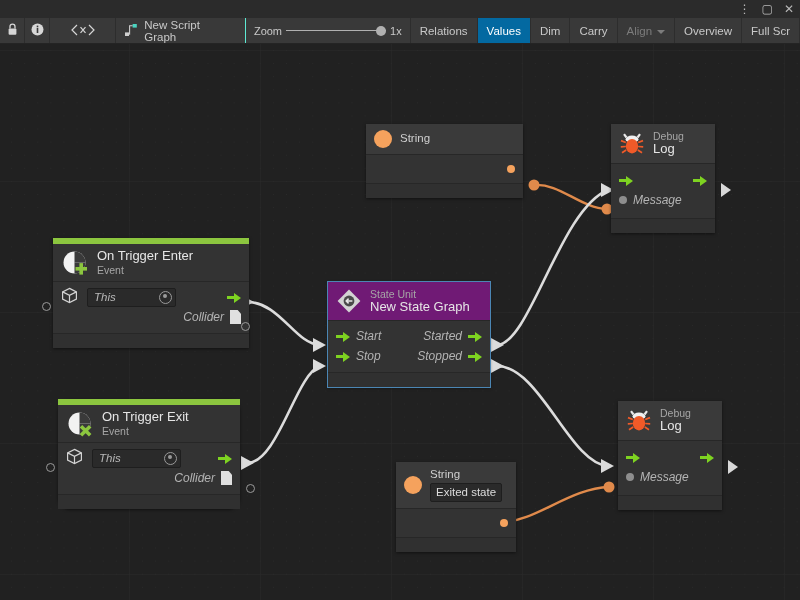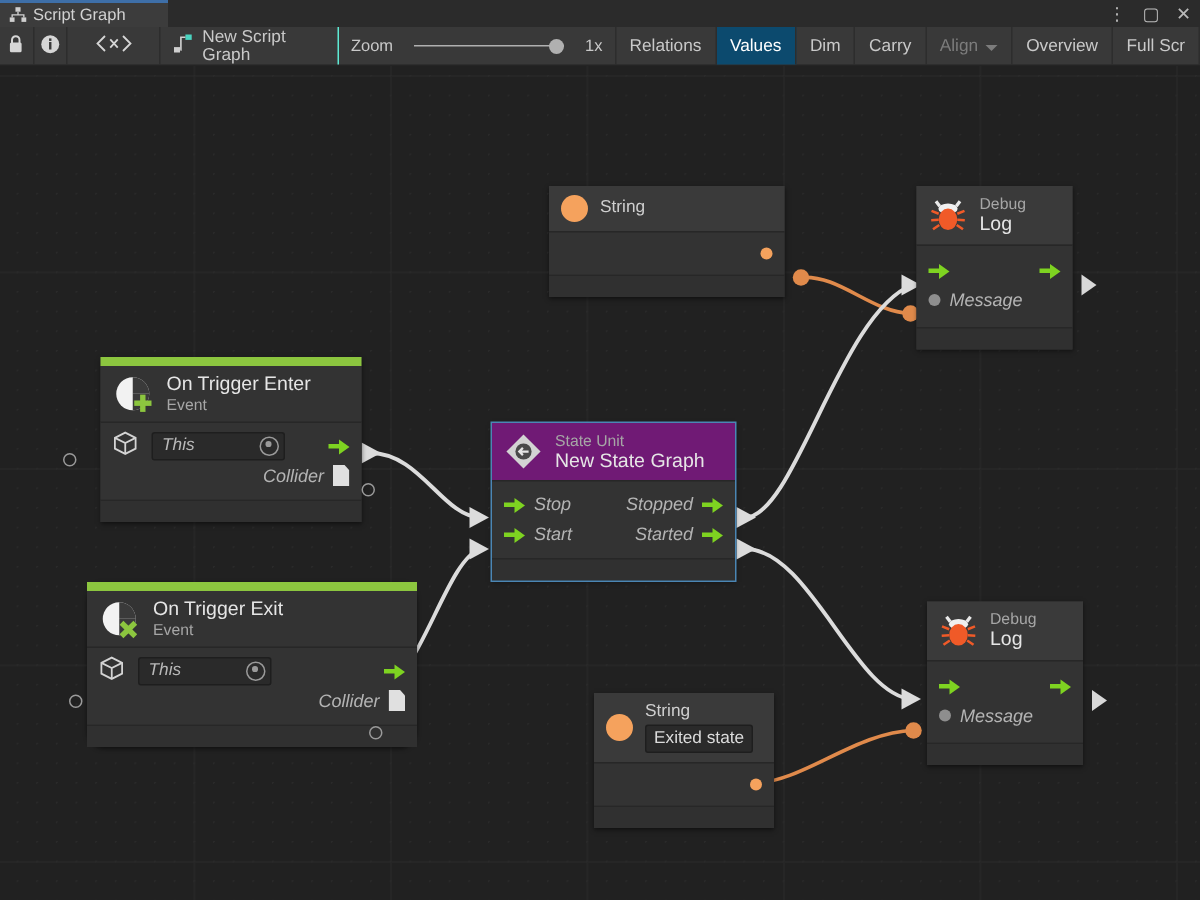--- a/index.html
+++ b/index.html
@@ -40,24 +40,24 @@
     box-sizing:border-box;
     display:flex;align-items:stretch;
     font-size:11.5px;color:#c9c9c9;
   }
   .tb-btn{
     display:flex;align-items:center;justify-content:center;
     padding:0 9px;border-right:1px solid #2d2d2d;
     height:25px;box-sizing:border-box;white-space:nowrap;
   }
   .tb-btn.icon{width:26px;padding:0;}
-  .tb-btn.active{background:#0c4a6e;color:#ffffff;justify-content:flex-end;}
+  .tb-btn.active{background:#0369a1;color:#ffffff;justify-content:flex-end;}
   .tb-btn.dim{color:#7c7c7c;}
   .tb-graphname{display:flex;align-items:center;gap:6px;padding:0 14px 0 8px;height:25px;border-right:1px solid #5eead4;}
-  .tb-zoom{display:flex;align-items:center;gap:14px;padding:0 8px;height:25px;border-right:1px solid #2d2d2d;}
+  .tb-zoom{display:flex;align-items:center;gap:4px;padding:0 8px;height:25px;border-right:1px solid #2d2d2d;}
   .slider{position:relative;width:100px;height:12px;display:flex;align-items:center;}
   .slider .track{position:absolute;left:0;right:0;top:5px;height:1.5px;background:#b0b0b0;}
   .slider .knob{position:absolute;right:0px;top:1px;width:10px;height:10px;border-radius:50%;background:#b0b0b0;}
   .zoomlbl{font-size:11px;color:#c9c9c9;}
   .caret{display:inline-block;width:0;height:0;border-left:4px solid transparent;border-right:4px solid transparent;border-top:4px solid currentColor;margin-left:5px;position:relative;top:1px;}
 
   
   .canvas{
     position:absolute;left:0;top:44px;width:800px;height:556px;
     background-color:#212121;
@@ -126,31 +126,20 @@
   .ico-state{width:26px;height:26px;flex:0 0 auto;}
   .ico-bug{width:26px;height:22px;flex:0 0 auto;}
   .ico-event{width:28px;height:28px;flex:0 0 auto;}
 </style>
 </head>
 <body>
 
 <div id="app">
 
   <div class="titlebar">
-    <div class="tab">
-      <span class="glyph">
-        <svg width="12" height="12" viewBox="0 0 12 12">
-          <rect x="4.3" y="0.8" width="3.4" height="3" fill="#cfcfcf"></rect>
-          <rect x="0.5" y="7.6" width="3.2" height="3" fill="#cfcfcf"></rect>
-          <rect x="8.3" y="7.6" width="3.2" height="3" fill="#cfcfcf"></rect>
-          <path d="M6 3.8 V5.9 M2.1 7.6 V5.9 H9.9 V7.6" stroke="#cfcfcf" stroke-width="0.9" fill="none"></path>
-        </svg>
-      </span>
-      <span>Script Graph</span>
-    </div>
     <div class="winbtns">
       <span>⋮</span>
       <span>▢</span>
       <span>✕</span>
     </div>
   </div>
 
   <div class="toolbar">
 
     <div class="tb-btn icon">
@@ -296,21 +285,21 @@
           <span class="left">
             <span class="dot-grey"></span>
             <span class="plbl">Message</span>
           </span>
         </div>
       </div>
       <div class="foot"></div>
     </div>
     <span class="porttri" style="left:721px;top:139px;"></span>
 
-    <div class="node" style="left:67px;top:194px;width:174px;">
+    <div class="node" style="left:53px;top:194px;width:196px;">
       <div class="accent"></div>
       <div class="head" style="background:#333333;padding:5px 8px 4px 8px;">
         <span class="ico-event">
           <svg width="28" height="28" viewBox="0 0 28 28">
             <path d="M13.5 2.5 A11 11 0 1 0 13.5 24.5 A11 11 0 0 0 13.5 2.5 Z" fill="#f2f2f2"></path>
             <path d="M13.5 13.5 L13.5 2.5 A11 11 0 0 1 24.5 13.5 Z" fill="#3a3a3a"></path>
             <path d="M13.5 13.5 L24.5 13.5 A11 11 0 0 1 13.5 24.5 Z" fill="#3a3a3a"></path>
             <rect x="14.5" y="18" width="11.5" height="3.6" fill="#8cc63f"></rect>
             <rect x="18.4" y="14.1" width="3.6" height="11.5" fill="#8cc63f"></rect>
           </svg>
@@ -359,42 +348,42 @@
         </span>
         <span class="headtxt">
           <span class="t-sub">State Unit</span>
           <span class="t-main">New  State  Graph</span>
         </span>
       </div>
       <div class="body" style="padding:5px 8px 6px 8px;">
         <div class="row">
           <span class="left">
             <span class="arrow-green"></span>
+            <span class="plbl">Start</span>
+          </span>
+          <span class="right">
+            <span class="plbl">Started</span>
+            <span class="arrow-green"></span>
+          </span>
+        </div>
+        <div class="row">
+          <span class="left">
+            <span class="arrow-green"></span>
             <span class="plbl">Stop</span>
           </span>
           <span class="right">
             <span class="plbl">Stopped</span>
             <span class="arrow-green"></span>
           </span>
         </div>
-        <div class="row">
-          <span class="left">
-            <span class="arrow-green"></span>
-            <span class="plbl">Start</span>
-          </span>
-          <span class="right">
-            <span class="plbl">Started</span>
-            <span class="arrow-green"></span>
-          </span>
-        </div>
-      </div>
-      <div class="foot"></div>
-    </div>
-
-    <div class="node" style="left:58px;top:344px;width:220px;border-radius:12px;">
+      </div>
+      <div class="foot"></div>
+    </div>
+
+    <div class="node" style="left:58px;top:355px;width:182px;border-radius:12px;">
       <div class="accent"></div>
       <div class="head" style="background:#333333;padding:5px 8px 4px 8px;">
         <span class="ico-event">
           <svg width="28" height="28" viewBox="0 0 28 28">
             <path d="M13.5 2.5 A11 11 0 1 0 13.5 24.5 A11 11 0 0 0 13.5 2.5 Z" fill="#f2f2f2"></path>
             <path d="M13.5 13.5 L13.5 2.5 A11 11 0 0 1 24.5 13.5 Z" fill="#3a3a3a"></path>
             <path d="M13.5 13.5 L24.5 13.5 A11 11 0 0 1 13.5 24.5 Z" fill="#3a3a3a"></path>
             <path d="M15 16.2 L24.2 25.2 M24.2 16.2 L15 25.2" stroke="#8cc63f" stroke-width="3.6" fill="none"></path>
           </svg>
         </span>

